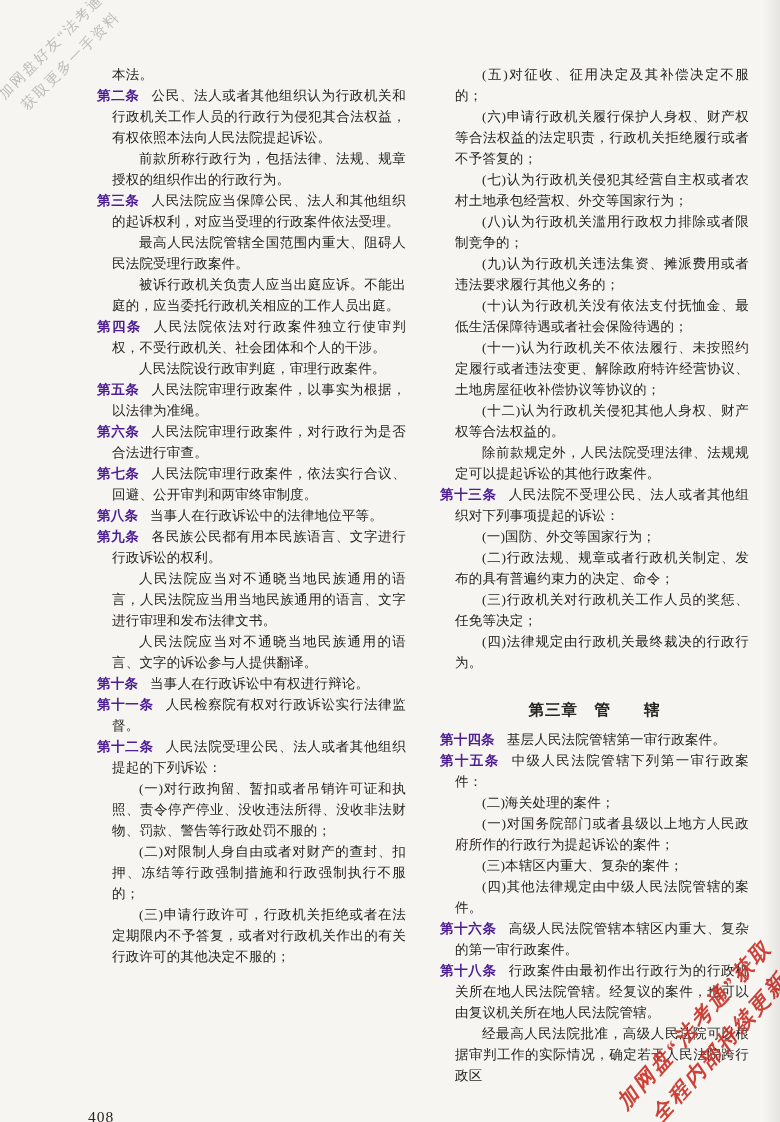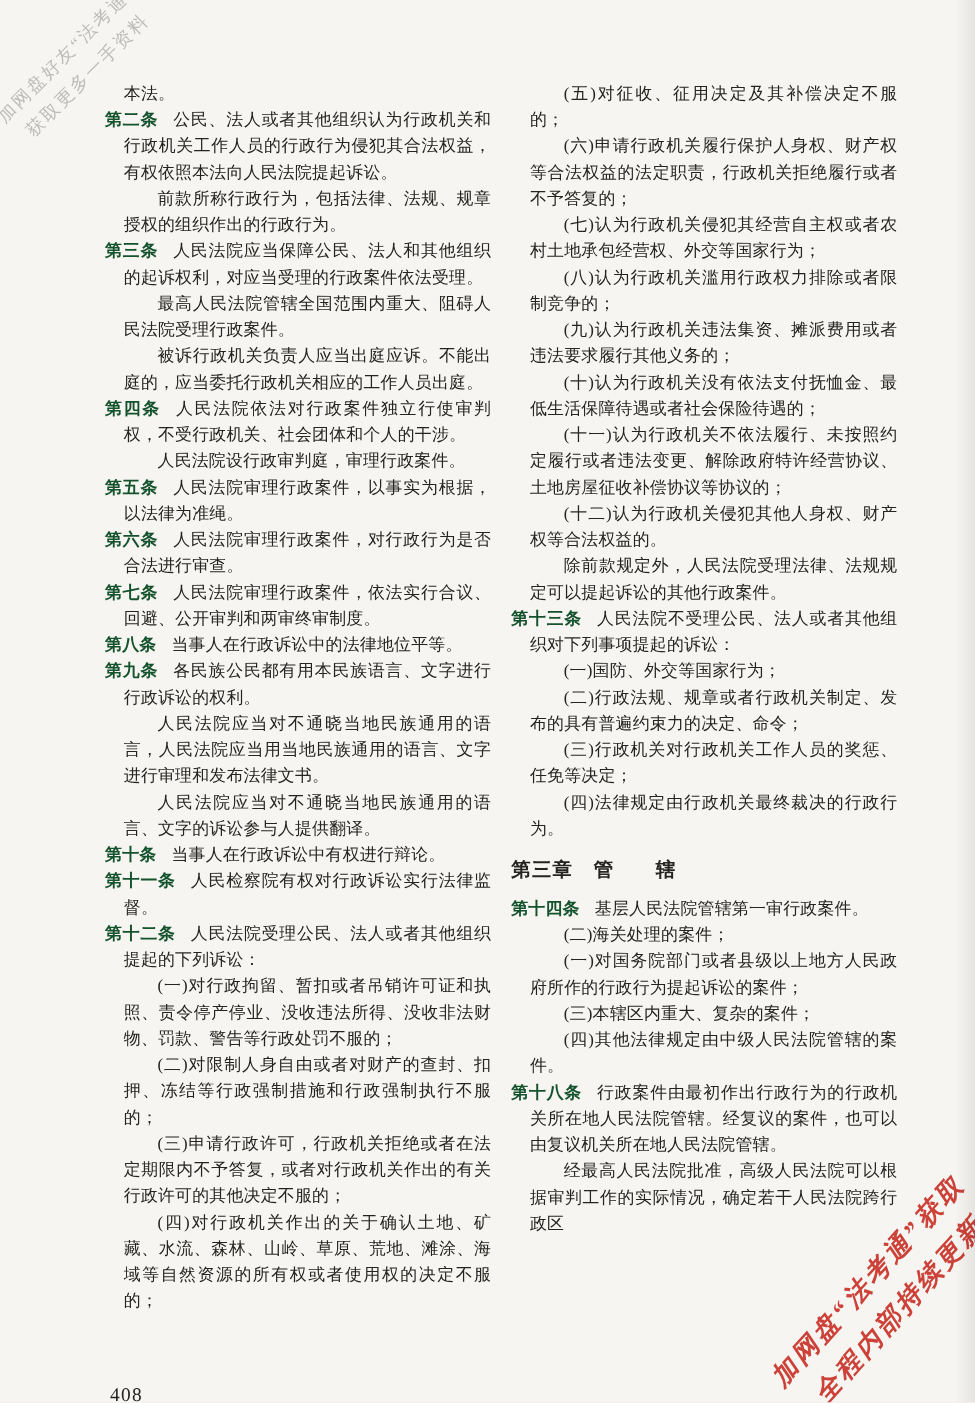--- a/index.html
+++ b/index.html
@@ -20,50 +20,51 @@
     background:var(--paper);
     overflow:hidden;
     color:var(--ink);
   }
   .scan-edge{
     position:absolute;top:0;right:0;width:16px;height:100%;
     background:linear-gradient(to right,rgba(0,0,0,0),rgba(0,0,0,0.07));
     pointer-events:none;
   }
   .columns{
-    position:absolute;left:84px;top:64px;width:652px;
-    display:flex;gap:16px;
+    position:absolute;left:97px;top:64px;width:652px;
+    display:flex;gap:34px;
   }
   .col{
     width:309px;
     font-size:13.5px;
     line-height:21px;
     text-align:justify;
     letter-spacing:0.2px;
   }
   .blk{
     margin:0;
     padding-left:15px;
     text-indent:-15px;       
   }
   .blk.cont{ text-indent:0; }               
   .blk.para, .blk.item{ text-indent:27px; } 
   .blk.chapter{
     padding:0;text-indent:0;
+    text-align:center;
     font-family:"Liberation Sans","DejaVu Sans",sans-serif;
     font-weight:700;
     font-size:15.5px;
     letter-spacing:1px;
-    margin:13px 0 9px;
+    margin:26px 0 9px;
   }
   .lbl{
     font-family:"Liberation Sans","DejaVu Sans",sans-serif;
     font-weight:700;
     padding-right:12px;
-    color:#14532d;
+    color:#4c1d95;
   }
   .pageno{
     position:absolute;left:88px;top:1108px;
     font-size:15.5px;letter-spacing:1px;
   }
   .wm{
     position:absolute;
     text-align:center;
     pointer-events:none;
     white-space:nowrap;
@@ -115,43 +116,44 @@
         <p class="blk article"><b class="lbl">第八条</b>当事人在行政诉讼中的法律地位平等。</p>
         <p class="blk article"><b class="lbl">第九条</b>各民族公民都有用本民族语言、文字进行行政诉讼的权利。</p>
         <p class="blk para">人民法院应当对不通晓当地民族通用的语言，人民法院应当用当地民族通用的语言、文字进行审理和发布法律文书。</p>
         <p class="blk para">人民法院应当对不通晓当地民族通用的语言、文字的诉讼参与人提供翻译。</p>
         <p class="blk article"><b class="lbl">第十条</b>当事人在行政诉讼中有权进行辩论。</p>
         <p class="blk article"><b class="lbl">第十一条</b>人民检察院有权对行政诉讼实行法律监督。</p>
         <p class="blk article"><b class="lbl">第十二条</b>人民法院受理公民、法人或者其他组织提起的下列诉讼：</p>
         <p class="blk item">(一)对行政拘留、暂扣或者吊销许可证和执照、责令停产停业、没收违法所得、没收非法财物、罚款、警告等行政处罚不服的；</p>
         <p class="blk item">(二)对限制人身自由或者对财产的查封、扣押、冻结等行政强制措施和行政强制执行不服的；</p>
         <p class="blk item">(三)申请行政许可，行政机关拒绝或者在法定期限内不予答复，或者对行政机关作出的有关行政许可的其他决定不服的；</p>
-        <p class="blk item">(四)对行政机关作出的关于确认土地、矿藏、水流、森林、山岭、草原、荒地、滩涂、海域等自然资源的所有权或者使用权的决定不服的；</p>
       </div>
     <div class="col">
         <p class="blk item">(五)对征收、征用决定及其补偿决定不服的；</p>
         <p class="blk item">(六)申请行政机关履行保护人身权、财产权等合法权益的法定职责，行政机关拒绝履行或者不予答复的；</p>
         <p class="blk item">(七)认为行政机关侵犯其经营自主权或者农村土地承包经营权、外交等国家行为；</p>
         <p class="blk item">(八)认为行政机关滥用行政权力排除或者限制竞争的；</p>
         <p class="blk item">(九)认为行政机关违法集资、摊派费用或者违法要求履行其他义务的；</p>
         <p class="blk item">(十)认为行政机关没有依法支付抚恤金、最低生活保障待遇或者社会保险待遇的；</p>
         <p class="blk item">(十一)认为行政机关不依法履行、未按照约定履行或者违法变更、解除政府特许经营协议、土地房屋征收补偿协议等协议的；</p>
         <p class="blk item">(十二)认为行政机关侵犯其他人身权、财产权等合法权益的。</p>
         <p class="blk para">除前款规定外，人民法院受理法律、法规规定可以提起诉讼的其他行政案件。</p>
         <p class="blk article"><b class="lbl">第十三条</b>人民法院不受理公民、法人或者其他组织对下列事项提起的诉讼：</p>
         <p class="blk item">(一)国防、外交等国家行为；</p>
         <p class="blk item">(二)行政法规、规章或者行政机关制定、发布的具有普遍约束力的决定、命令；</p>
         <p class="blk item">(三)行政机关对行政机关工作人员的奖惩、任免等决定；</p>
         <p class="blk item">(四)法律规定由行政机关最终裁决的行政行为。</p>
         <p class="blk chapter">第三章　管　　辖</p>
         <p class="blk article"><b class="lbl">第十四条</b>基层人民法院管辖第一审行政案件。</p>
+        <p class="blk article"><b class="lbl">第十五条</b>中级人民法院管辖下列第一审行政案件：</p>
         <p class="blk item">(二)海关处理的案件；</p>
         <p class="blk item">(一)对国务院部门或者县级以上地方人民政府所作的行政行为提起诉讼的案件；</p>
         <p class="blk item">(三)本辖区内重大、复杂的案件；</p>
         <p class="blk item">(四)其他法律规定由中级人民法院管辖的案件。</p>
+        <p class="blk article"><b class="lbl">第十六条</b>高级人民法院管辖本辖区内重大、复杂的第一审行政案件。</p>
         <p class="blk article"><b class="lbl">第十八条</b>行政案件由最初作出行政行为的行政机关所在地人民法院管辖。经复议的案件，也可以由复议机关所在地人民法院管辖。</p>
         <p class="blk para">经最高人民法院批准，高级人民法院可以根据审判工作的实际情况，确定若干人民法院跨行政区</p>
       </div>
   </div>
 
   <div class="pageno">408</div>
 
   <div class="wm wm-bottom">
     <div class="wm-line">加网盘“法考通”获取</div>
     <div class="wm-line">全程内部持续更新</div>

